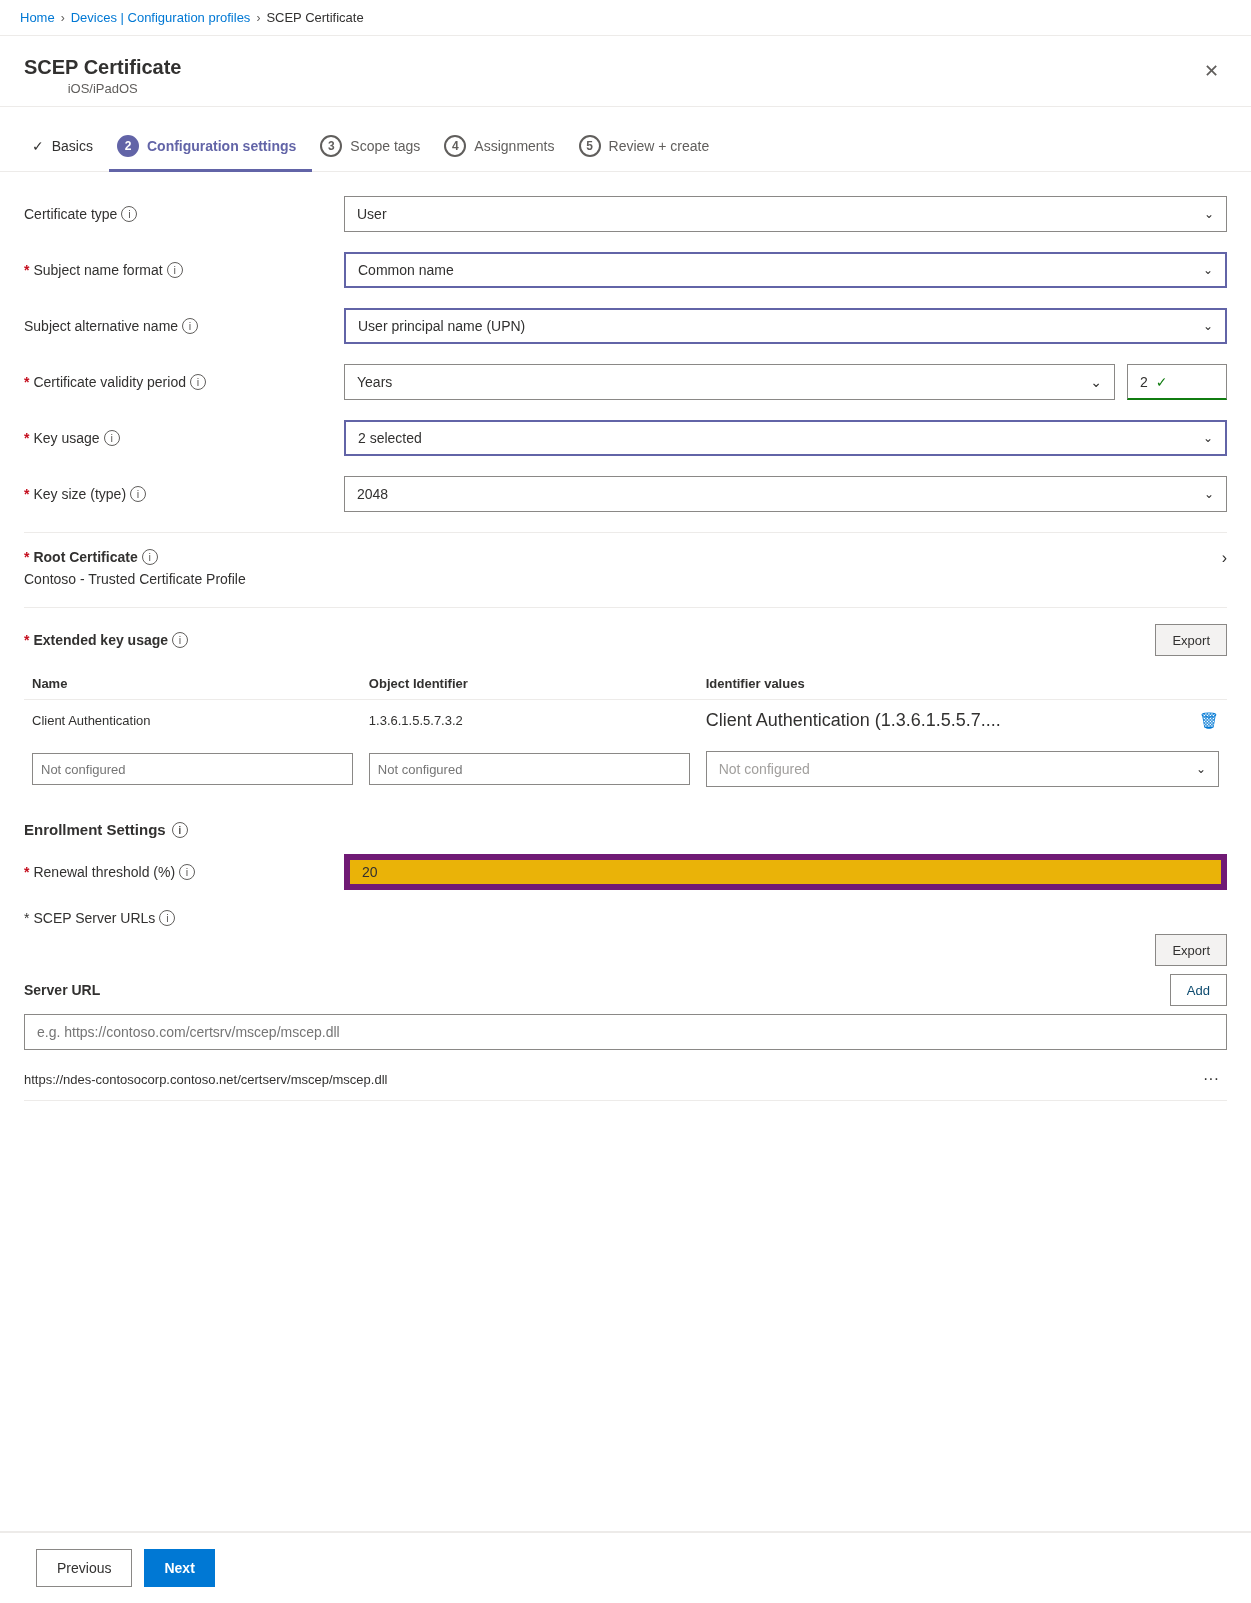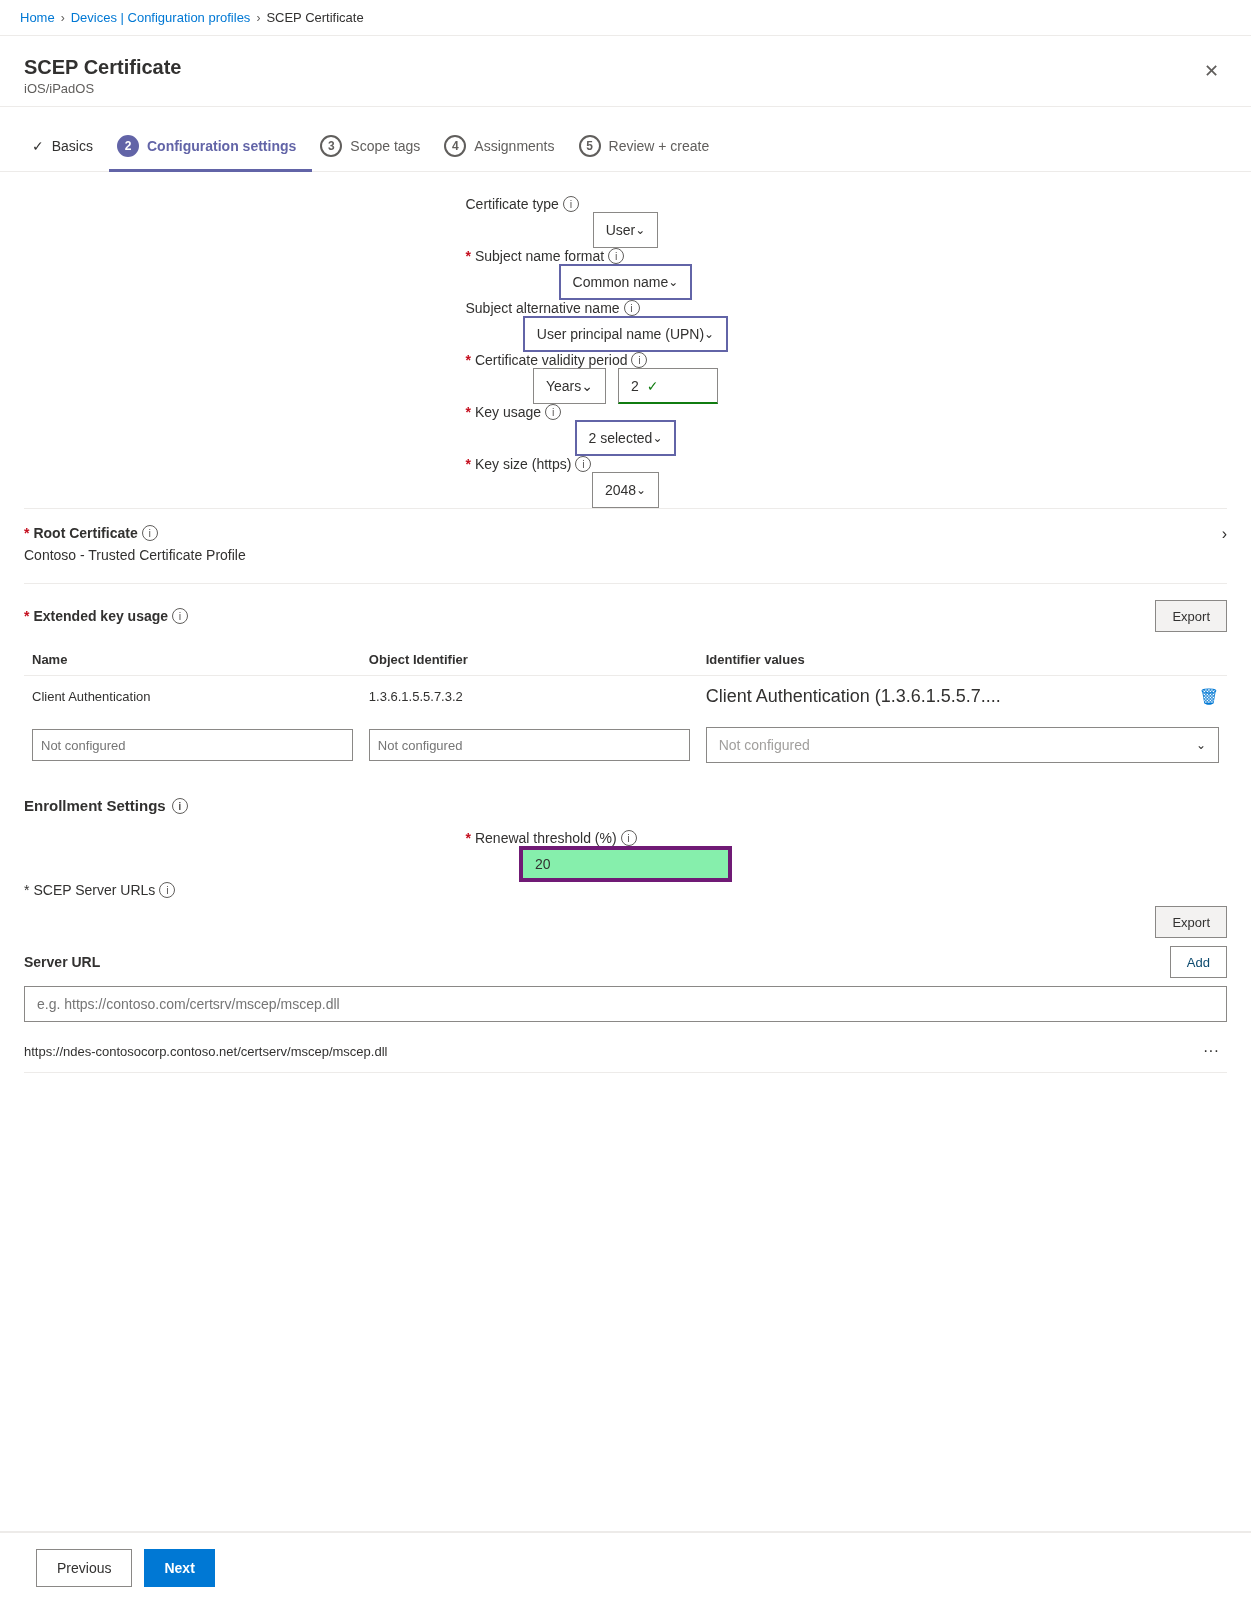--- a/index.html
+++ b/index.html
@@ -58,20 +58,21 @@
     .panel-title-area {}
     .panel-title {
       font-size: 20px;
       font-weight: 600;
       color: #323130;
     }
     .panel-subtitle {
       font-size: 13px;
       color: #605e5c;
       margin-top: 2px;
+      text-align: center;
     }
     .close-btn {
       background: none;
       border: none;
       cursor: pointer;
       font-size: 18px;
       color: #605e5c;
       padding: 4px 8px;
     }
     
@@ -128,22 +129,22 @@
     
     .content-area {
       padding: 24px 24px 24px 24px;
       flex: 1;
       overflow-y: auto;
     }
     
     .form-row {
       display: flex;
       align-items: center;
+      margin-bottom: 20px;
       min-height: 36px;
-      flex-direction: column;
     }
     .form-label {
       width: 320px;
       min-width: 320px;
       font-size: 14px;
       color: #323130;
       display: flex;
       align-items: center;
       gap: 4px;
     }
@@ -289,25 +290,25 @@
       color: #323130;
       margin-bottom: 16px;
       margin-top: 24px;
       display: flex;
       align-items: center;
       gap: 6px;
     }
     .text-input {
       width: 100%;
       height: 36px;
-      border: 4px solid #701a75;
+      border: 6px solid #701a75;
       padding: 0 12px;
       font-size: 14px;
       color: #323130;
-      background: #86efac;
+      background: #eab308;
     }
     .add-btn {
       height: 32px;
       padding: 0 16px;
       background: #fff;
       border: 1px solid #8a8886;
       font-size: 13px;
       color: #0c4a6e;
       cursor: pointer;
     }
@@ -499,21 +500,21 @@
           <div class="dropdown active-border">
             <span class="dropdown-value">2 selected</span>
             <span class="dropdown-arrow">⌄</span>
           </div>
         </div>
       </div>
 
       <div class="form-row">
         <div class="form-label">
           <span class="required">*</span>
-          <span>Key size (https)</span>
+          <span>Key size (type)</span>
           <span class="info-icon">i</span>
         </div>
         <div class="form-control-area">
           <div class="dropdown">
             <span class="dropdown-value">2048</span>
             <span class="dropdown-arrow">⌄</span>
           </div>
         </div>
       </div>
 

